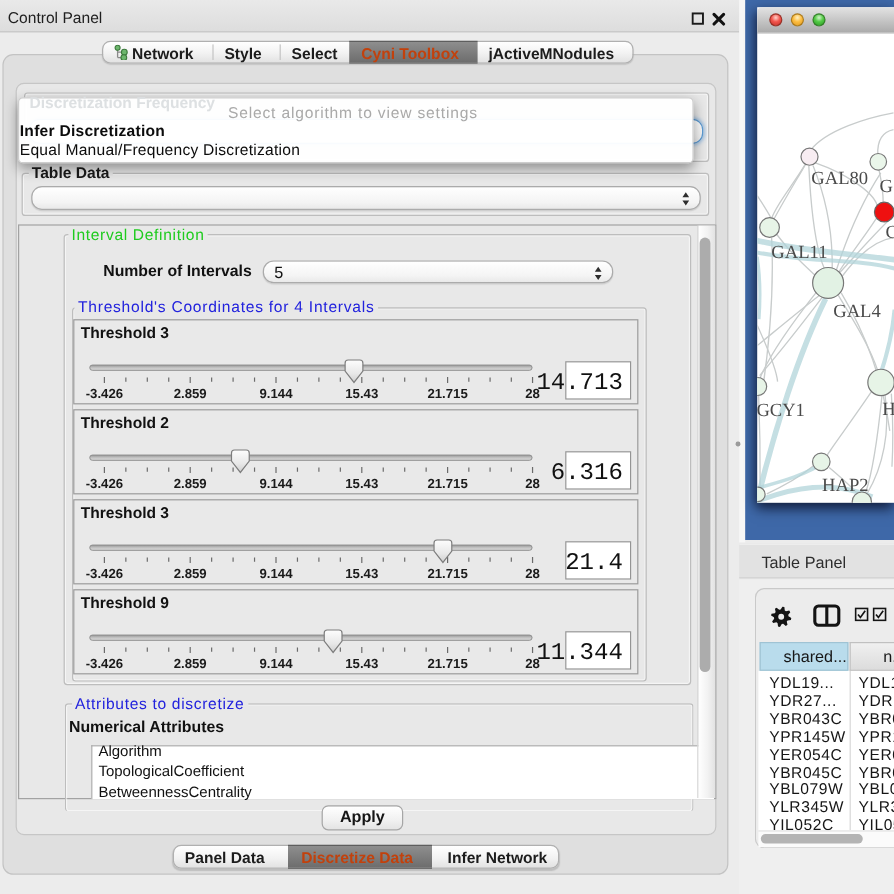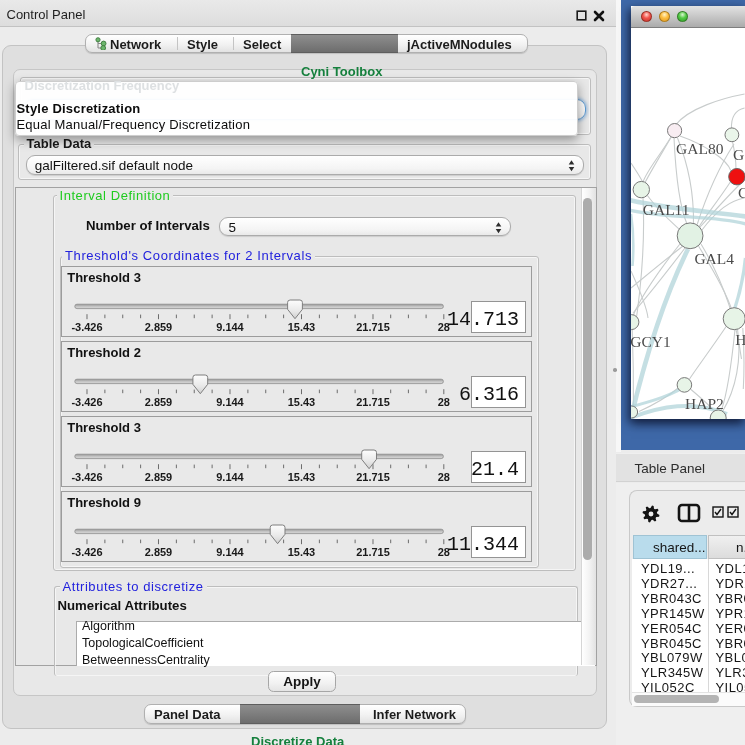--- a/index.html
+++ b/index.html
@@ -34,21 +34,21 @@
 .litem { left:6.5px; font-size:12.5px; color:#111; white-space:nowrap; }
 .vsb { left:580.5px; top:187.5px; width:15.5px; height:477.5px;
   background:linear-gradient(90deg,#ffffff,#f2f2f2 55%,#e2e2e2); border-left:1px solid #d6d6d6; }
 .vsb-thumb { left:583px; top:198px; width:8.5px; height:362px; border-radius:4.5px; background:#acacac; }
 .btn { background:linear-gradient(#ffffff,#f1f1f1 60%,#e4e4e4); border:1px solid #a6a6a6;
   border-radius:5.5px; text-align:center; }
 .tabbar { height:20px; background:linear-gradient(#ffffff,#f2f2f2 55%,#e2e2e2);
   border:1px solid #b0b0b0; border-radius:7px; box-shadow:0 1px 1px rgba(0,0,0,.15); }
 .tabtext { font-size:13px; font-weight:bold; color:#1c1c1c; white-space:nowrap; }
 .tabdark { background:linear-gradient(#8e8e8e,#6d6d6d); }
-.tabdark-txt { color:#15803d;margin-top:27px; }
+.tabdark-txt { color:#c2410c; }
 .tabdiv { width:1px; background:#c4c4c4; }
 
 .stripe { left:616px; top:0; width:4.5px; height:452px; background:#f7f7f7; }
 .bluef { left:620.5px; top:0; width:124.5px; height:450px; background:#3e68a8; }
 .netwin { left:631.4px; top:6px; width:113.6px; height:413px; background:#ffffff;
   box-shadow:0 5px 10px rgba(0,0,20,.55), -3px 3px 8px rgba(0,0,20,.35); }
 .nettb { left:0; top:0; width:113.6px; height:21.5px;
   background:linear-gradient(#e3e3e3,#c4c4c4 55%,#ababab); border-bottom:1px solid #7e7e7e;
   border-radius:4px 0 0 0; }
 .light { width:11px; height:11px; border-radius:50%; top:5px; }
@@ -95,37 +95,36 @@
 <svg style="left:593px;top:9.5px" width="12" height="12" viewBox="0 0 12 12">
       <path d="M 2 2 L 10 10 M 10 2 L 2 10" stroke="#111" stroke-width="2.6" stroke-linecap="round"></path>
     </svg>
 <div class="outerpanel"></div>
 <div class="panel2"></div>
 <div class="grp" style="left:19.7px;top:77px;width:571.3px;height:58px"></div>
 <div class="combo" style="left:24px;top:98.7px;width:562px;height:21.4px;border-color:#5b9ad2;box-shadow:0 0 3px 1.5px rgba(95,155,215,.5)"></div>
 <div class="grp" style="left:17.6px;top:144px;width:573.4px;height:35.5px"></div>
 <div class="grplabel" style="left:23.5px;top:136.8px;font-weight:bold;color:#1a1a1a">Table Data</div>
 <div class="combo" style="left:25.7px;top:155.4px;width:558.6px;height:19.3px">
-      <span class="ctext" style="left:8px;top:2px">galFiltered.sif default node</span>
       <svg style="right:8px;top:4px;position:absolute" width="7" height="12" viewBox="0 0 7 12">
         <path d="M 3.5 0.2 L 6.3 4.4 H 0.7 Z M 3.5 11.3 L 0.7 7.1 H 6.3 Z" fill="#2e2e2e"></path>
       </svg>
     </div>
 <div class="scrollpane"></div>
 <div class="grp" style="left:52.8px;top:194.7px;width:523.2px;height:376.1px"></div>
 <div class="grplabel" style="left:56.5px;top:188.5px;color:#1ecb1e;letter-spacing:0.55px">Interval Definition</div>
 <div class="tt" style="left:86px;top:218px;font-size:13.2px">Number of Intervals</div>
 <div class="combo" style="left:219px;top:216.8px;width:291.5px;height:19.5px">
       <span class="ctext" style="left:8.5px">5</span>
       <svg style="right:8px;top:4px;position:absolute" width="7" height="12" viewBox="0 0 7 12">
         <path d="M 3.5 0.2 L 6.3 4.4 H 0.7 Z M 3.5 11.3 L 0.7 7.1 H 6.3 Z" fill="#2e2e2e"></path>
       </svg>
     </div>
 <div class="grp" style="left:60.2px;top:256px;width:478.8px;height:311.7px"></div>
-<div class="grplabel" style="left:62px;top:249.2px;color:#2222dd;letter-spacing:0.62px">Threshold's Coordinates for 2 Intervals</div>
+<div class="grplabel" style="left:62px;top:249.2px;color:#2222dd;letter-spacing:0.62px">Threshold's Coordinates for 4 Intervals</div>
 <div class="tpanel" style="top:266.2px"></div>
 <div class="tt" style="left:67.2px;top:270.0px">Threshold 3</div>
 <svg class="sl" style="left:61.2px;top:266.2px" width="470.8" height="71" viewBox="0 0 470.8 71">
 <rect x="13.8" y="38.2" width="368.6" height="4.4" rx="2.2" fill="url(#trk)" stroke="#8d8d8d" stroke-width="0.8"></rect>
 <path d="M 26.00 48.2 V 53.2 M 43.88 48.6 V 52.2 M 61.75 48.6 V 52.2 M 79.62 48.6 V 52.2 M 97.50 48.2 V 53.2 M 115.37 48.6 V 52.2 M 133.25 48.6 V 52.2 M 151.12 48.6 V 52.2 M 169.00 48.2 V 53.2 M 186.88 48.6 V 52.2 M 204.75 48.6 V 52.2 M 222.62 48.6 V 52.2 M 240.50 48.2 V 53.2 M 258.38 48.6 V 52.2 M 276.25 48.6 V 52.2 M 294.12 48.6 V 52.2 M 312.00 48.2 V 53.2 M 329.70 48.6 V 52.2 M 347.40 48.6 V 52.2 M 365.10 48.6 V 52.2 M 382.80 48.2 V 53.2" stroke="#6b6b6b" stroke-width="1"></path>
 <text x="26.0" y="65.5" text-anchor="middle" font-family="Liberation Sans, sans-serif" font-size="11" font-weight="bold" fill="#1a1a1a">-3.426</text>
 <text x="97.5" y="65.5" text-anchor="middle" font-family="Liberation Sans, sans-serif" font-size="11" font-weight="bold" fill="#1a1a1a">2.859</text>
 <text x="169.0" y="65.5" text-anchor="middle" font-family="Liberation Sans, sans-serif" font-size="11" font-weight="bold" fill="#1a1a1a">9.144</text>
 <text x="240.5" y="65.5" text-anchor="middle" font-family="Liberation Sans, sans-serif" font-size="11" font-weight="bold" fill="#1a1a1a">15.43</text>
 <text x="312.0" y="65.5" text-anchor="middle" font-family="Liberation Sans, sans-serif" font-size="11" font-weight="bold" fill="#1a1a1a">21.715</text>
@@ -186,21 +185,22 @@
 <div class="grp" style="left:54px;top:585.9px;width:523.5px;height:90px;border-bottom:none"></div>
 <div class="grplabel" style="left:59.5px;top:579.8px;color:#2222dd;letter-spacing:0.55px">Attributes to discretize</div>
 <div class="tt" style="left:57.5px;top:597.8px;font-size:13.2px">Numerical Attributes</div>
 <div class="list"></div>
 <div class="litem" style="left:82px;top:619px">Algorithm</div>
 <div class="litem" style="left:82px;top:636.1px">TopologicalCoefficient</div>
 <div class="litem" style="left:82px;top:653.2px">BetweennessCentrality</div>
 <div class="vsb"></div>
 <div class="vsb-thumb"></div>
 <div class="popup"></div>
-<div style="left:16.5px;top:101px;font-size:13px;font-weight:bold;color:#0c0c0c;letter-spacing:0.2px;white-space:nowrap">Style Discretization</div>
+<div style="left:190px;top:85.8px;font-size:13px;color:#a9a9a9;letter-spacing:0.68px;white-space:nowrap">Select algorithm to view settings</div>
+<div style="left:16.5px;top:101px;font-size:13px;font-weight:bold;color:#0c0c0c;letter-spacing:0.2px;white-space:nowrap">Infer Discretization</div>
 <div style="left:16.5px;top:117.3px;font-size:13px;color:#0c0c0c;letter-spacing:0.2px;white-space:nowrap">Equal Manual/Frequency Discretization</div>
 <div class="faint" style="left:24.6px;top:77.5px">Discretization Frequency</div>
 <div class="btn" style="left:268px;top:671px;width:68px;height:20.5px"><span style="position:relative;top:-0.5px;font-size:13.5px;color:#151515;font-weight:bold">Apply</span></div>
 <div class="tabbar" style="left:143.5px;top:704px;width:322.5px"></div>
 <div class="tabdark" style="left:240px;top:704px;width:119.6px;height:20px;border-top:1px solid #5e5e5e;border-bottom:1px solid #5e5e5e"></div>
 <div class="tabtext" style="left:154px;top:707px">Panel Data</div>
 <div class="tabtext tabdark-txt" style="left:251px;top:707px">Discretize Data</div>
 <div class="tabtext" style="left:373px;top:707px">Infer Network</div>
 <div class="tabbar" style="left:85px;top:34px;width:443px;height:19px"></div>
 <div class="tabdark" style="left:291px;top:34px;width:107px;height:19px;border-top:1px solid #5e5e5e;border-bottom:1px solid #5e5e5e"></div>

